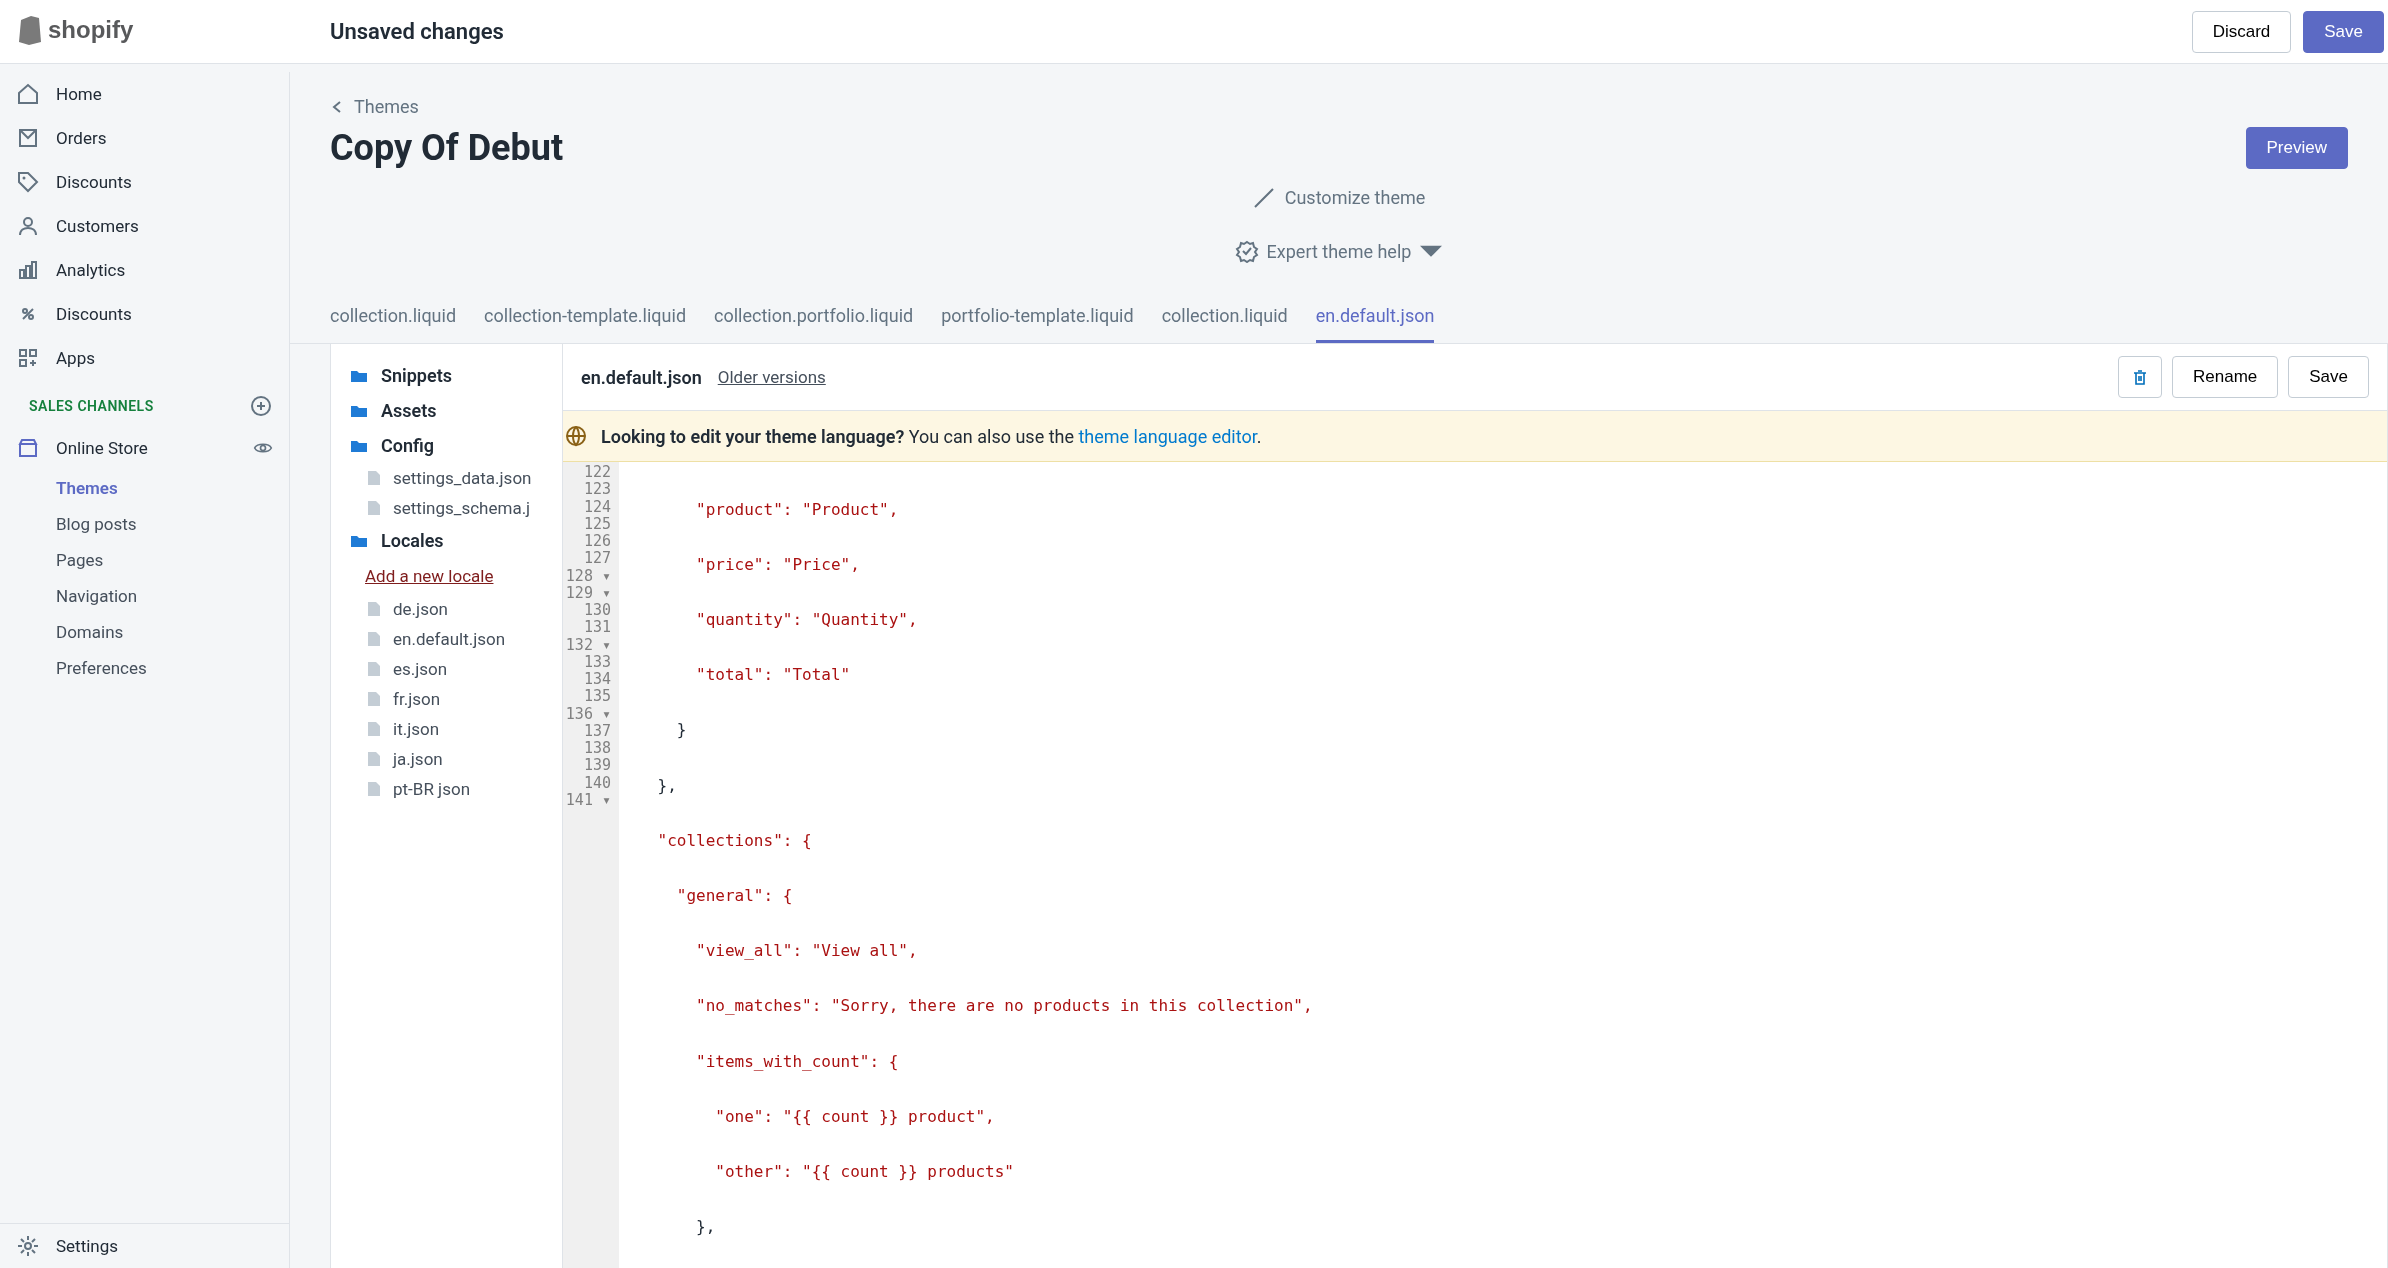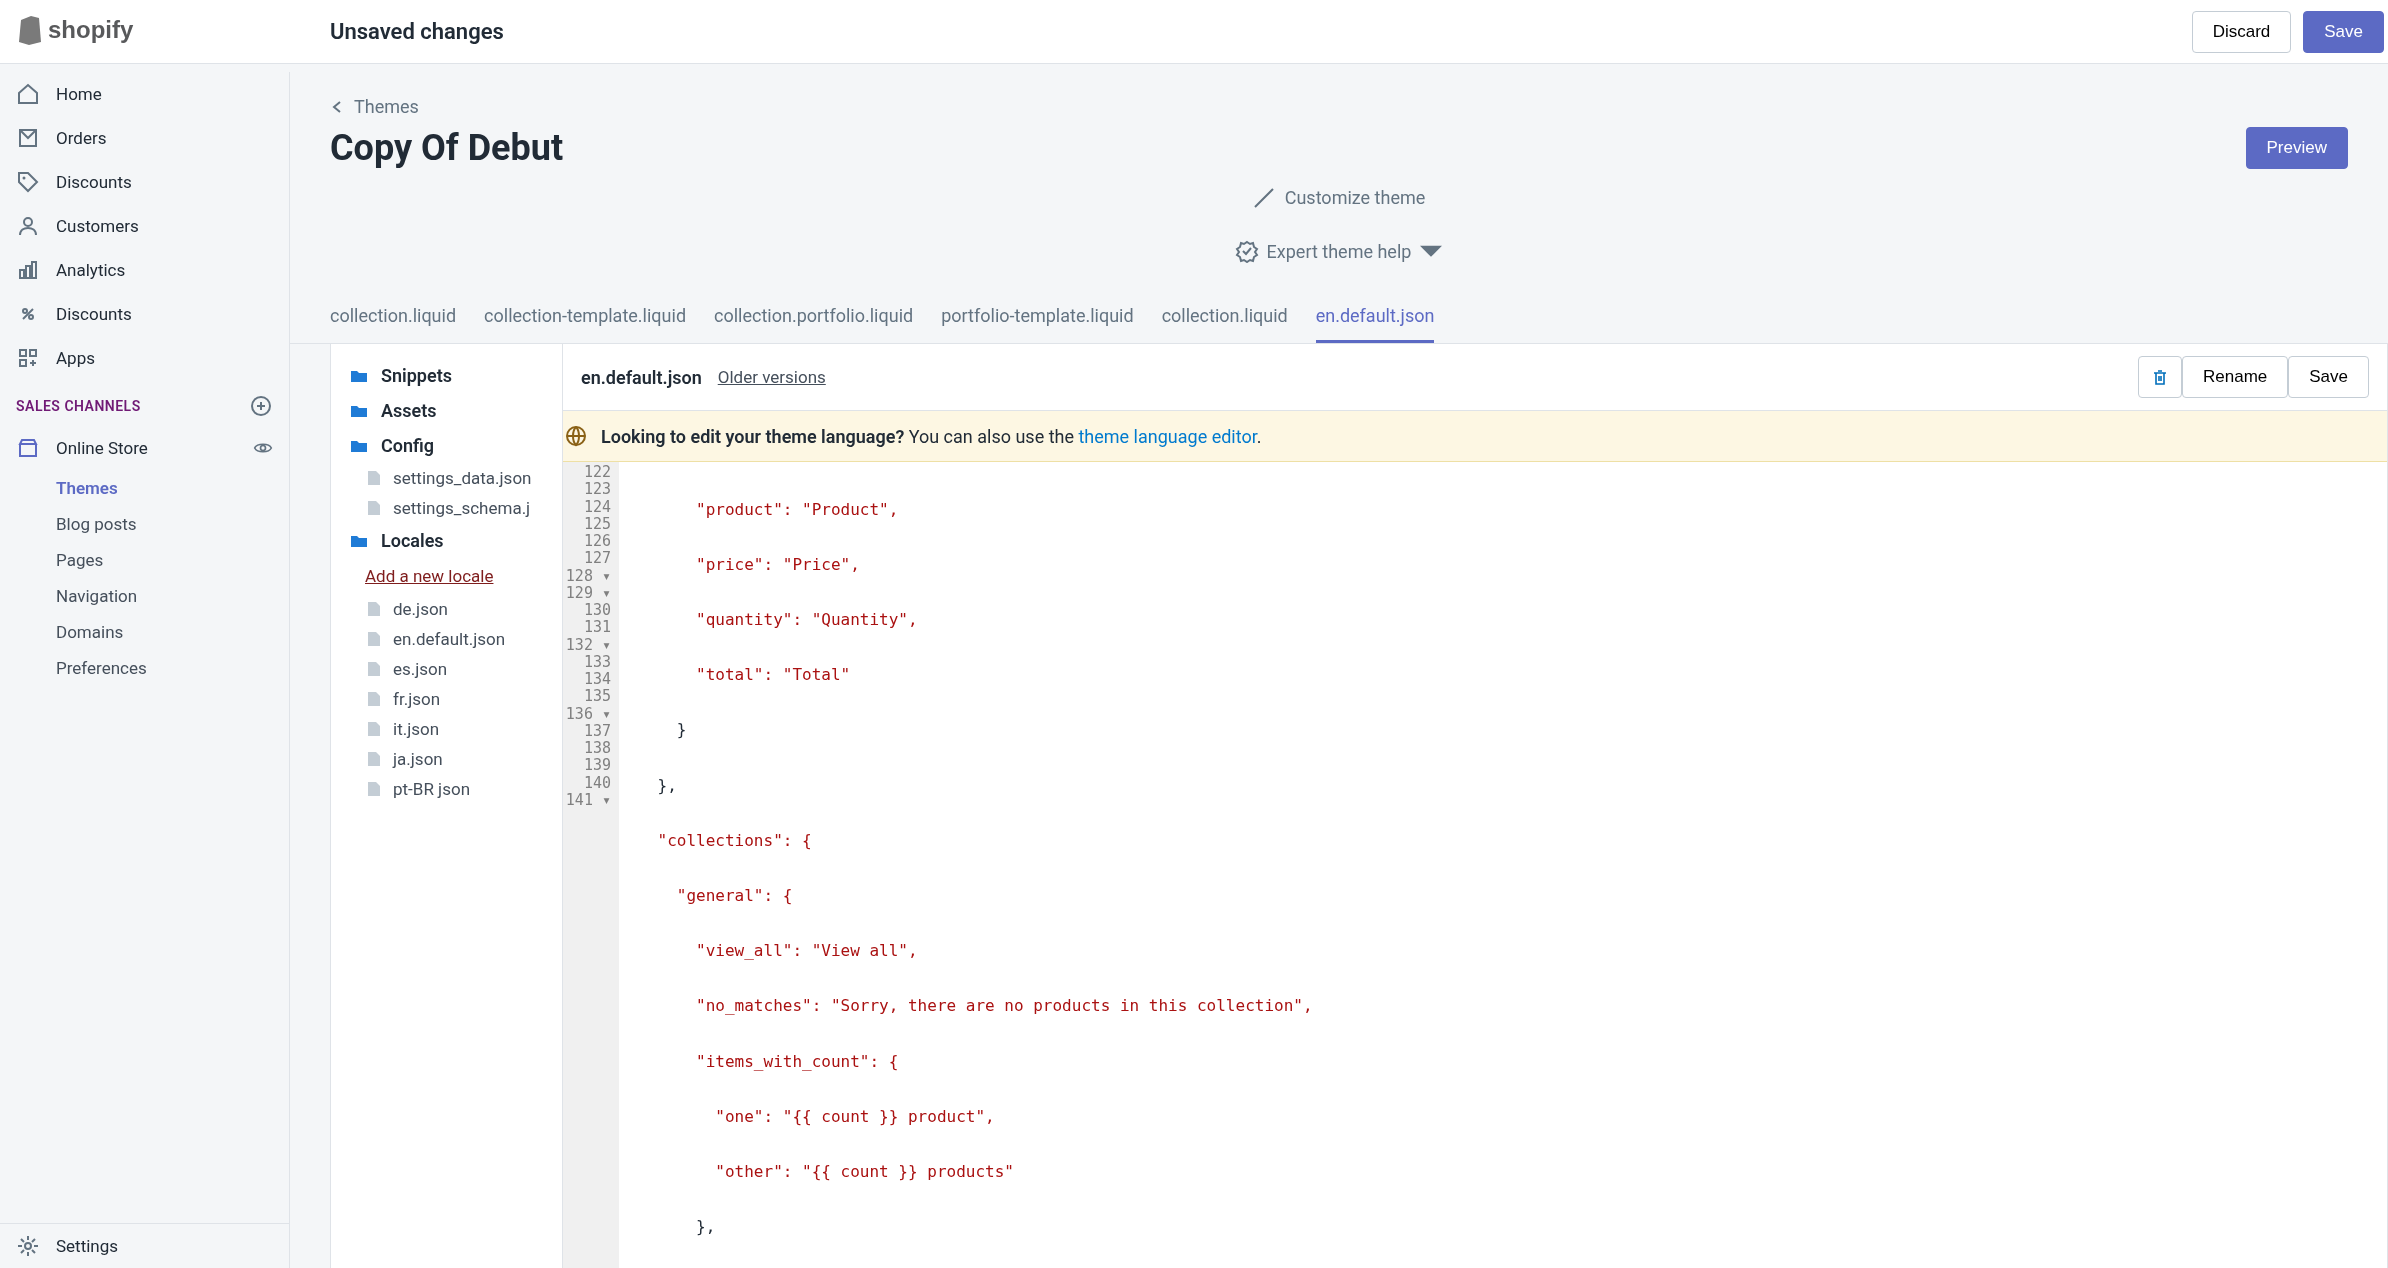--- a/index.html
+++ b/index.html
@@ -9,21 +9,21 @@
 .logo-svg { width: 130px; height: 36px; fill: #58595b; }
 .top-center { flex: 1; padding-left: 40px; font-size: 22px; font-weight: 600; color: #212b36; }
 .top-actions { padding-right: 4px; display: flex; gap: 12px; }
 .btn { padding: 10px 20px; border-radius: 4px; font-size: 17px; cursor: pointer; border: 1px solid #c4cdd5; background: #fff; }
 .btn-primary { background: #5c6ac4; color: #fff; border-color: #5c6ac4; }
 .sidebar { width: 290px; position: fixed; left: 0; top: 72px; bottom: 0; background: #f4f6f8; border-right: 1px solid #dfe3e8; overflow-y: auto; }
 .nav-item { display: flex; align-items: center; padding: 10px 16px; font-size: 17px; color: #212b36; cursor: pointer; }
 .nav-item .icon { width: 24px; height: 24px; margin-right: 16px; display: flex; align-items: center; justify-content: center; }
 .nav-item .icon svg { fill: #637381; }
 .nav-item.active svg { fill: #5c6ac4; }
-.nav-section-header { display: flex; align-items: center; justify-content: space-between; padding: 14px 16px 8px; font-size: 14px; font-weight: 600; color: #701a75; letter-spacing: 0.5px; }
+.nav-section-header { display: flex; align-items: center; justify-content: space-between; padding: 14px 16px 8px; font-size: 14px; font-weight: 600; color: #15803d; letter-spacing: 0.5px; margin-left: 13px; }
 .nav-section-header .plus-icon { width: 24px; height: 24px; }
 .nav-sub { padding-left: 56px; }
 .nav-sub-item { padding: 8px 16px 8px 0; font-size: 17px; color: #454f5b; cursor: pointer; }
 .nav-sub-item.active { color: #5c6ac4; font-weight: 600; }
 .nav-item .eye-icon { margin-left: auto; width: 20px; height: 20px; }
 .sidebar-bottom { position: absolute; bottom: 0; left: 0; right: 0; border-top: 1px solid #dfe3e8; }
 .main { margin-left: 290px; padding-top: 0; }
 .page-header { padding: 32px 40px 24px; }
 .breadcrumb { display: flex; align-items: center; color: #637381; font-size: 18px; cursor: pointer; margin-bottom: 10px; }
 .breadcrumb svg { width: 14px; height: 14px; margin-right: 10px; fill: #637381; }
@@ -39,21 +39,21 @@
 .file-tree { width: 232px; border-right: 1px solid #dfe3e8; padding: 14px 0; overflow: hidden; }
 .folder-row { display: flex; align-items: center; padding: 7px 18px; font-size: 18px; font-weight: 600; cursor: pointer; }
 .folder-row svg { width: 20px; height: 20px; margin-right: 12px; fill: #1f7bd6; }
 .file-row { display: flex; align-items: center; padding: 5px 18px 5px 34px; font-size: 17px; color: #454f5b; cursor: pointer; white-space: nowrap; }
 .file-row svg { width: 18px; height: 18px; margin-right: 10px; fill: #c4cdd5; }
 .add-locale { padding: 8px 18px 8px 34px; color: #7f1d1d; text-decoration: underline; font-size: 17px; cursor: pointer; }
 .code-area { flex: 1; display: flex; flex-direction: column; }
 .code-header { display: flex; align-items: center; padding: 12px 18px; border-bottom: 1px solid #dfe3e8; }
 .filename { font-size: 18px; font-weight: 600; margin-right: 16px; }
 .older-link { color: #454f5b; text-decoration: underline; font-size: 17px; cursor: pointer; }
-.code-header-actions { margin-left: auto; display: flex; }
+.code-header-actions { margin-left: auto; display: flex; gap: 10px; }
 .icon-btn { padding: 8px 12px; border: 1px solid #c4cdd5; border-radius: 4px; background: #fff; cursor: pointer; display: flex; align-items: center; justify-content: center; }
 .icon-btn svg { width: 18px; height: 18px; fill: #006fbb; }
 .notice-bar { background: #fdf7e3; padding: 14px 2px; display: flex; align-items: center; font-size: 18px; color: #212b36; border-bottom: 1px solid #eee0a5; }
 .notice-bar .globe-icon { width: 22px; height: 22px; margin-right: 14px; }
 .notice-bar .globe-icon svg { stroke: #8a6116; fill: none; stroke-width: 2; }
 .notice-bar strong { font-weight: 600; }
 .notice-bar a { color: #007ace; text-decoration: none; cursor: pointer; }
 .gutter { width: 56px; background: #f0f0f0; color: #808080; font-family: monospace; font-size: 15px; text-align: right; padding: 2px 8px 2px 0; user-select: none; }
 .code-body { display: flex; font-family: monospace; font-size: 16px; line-height: 1.15; }
 .code-lines { flex: 1; padding: 2px 0; white-space: pre; }

